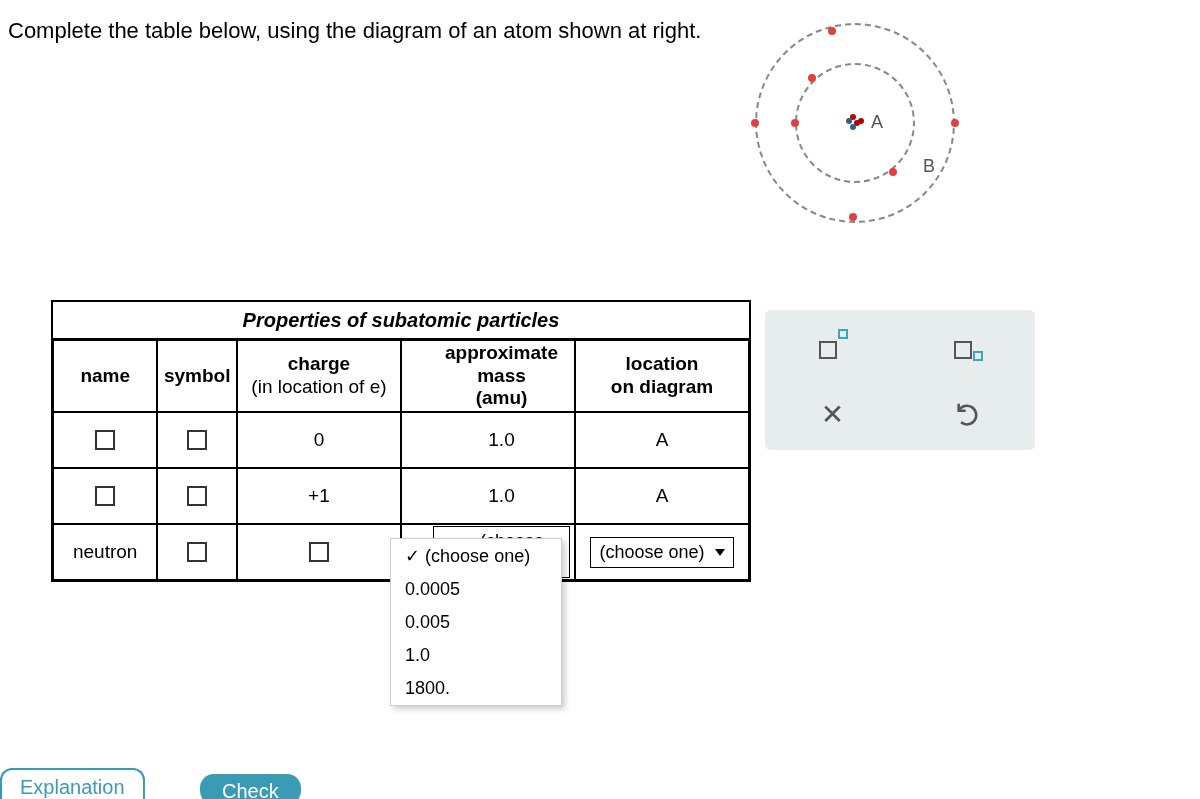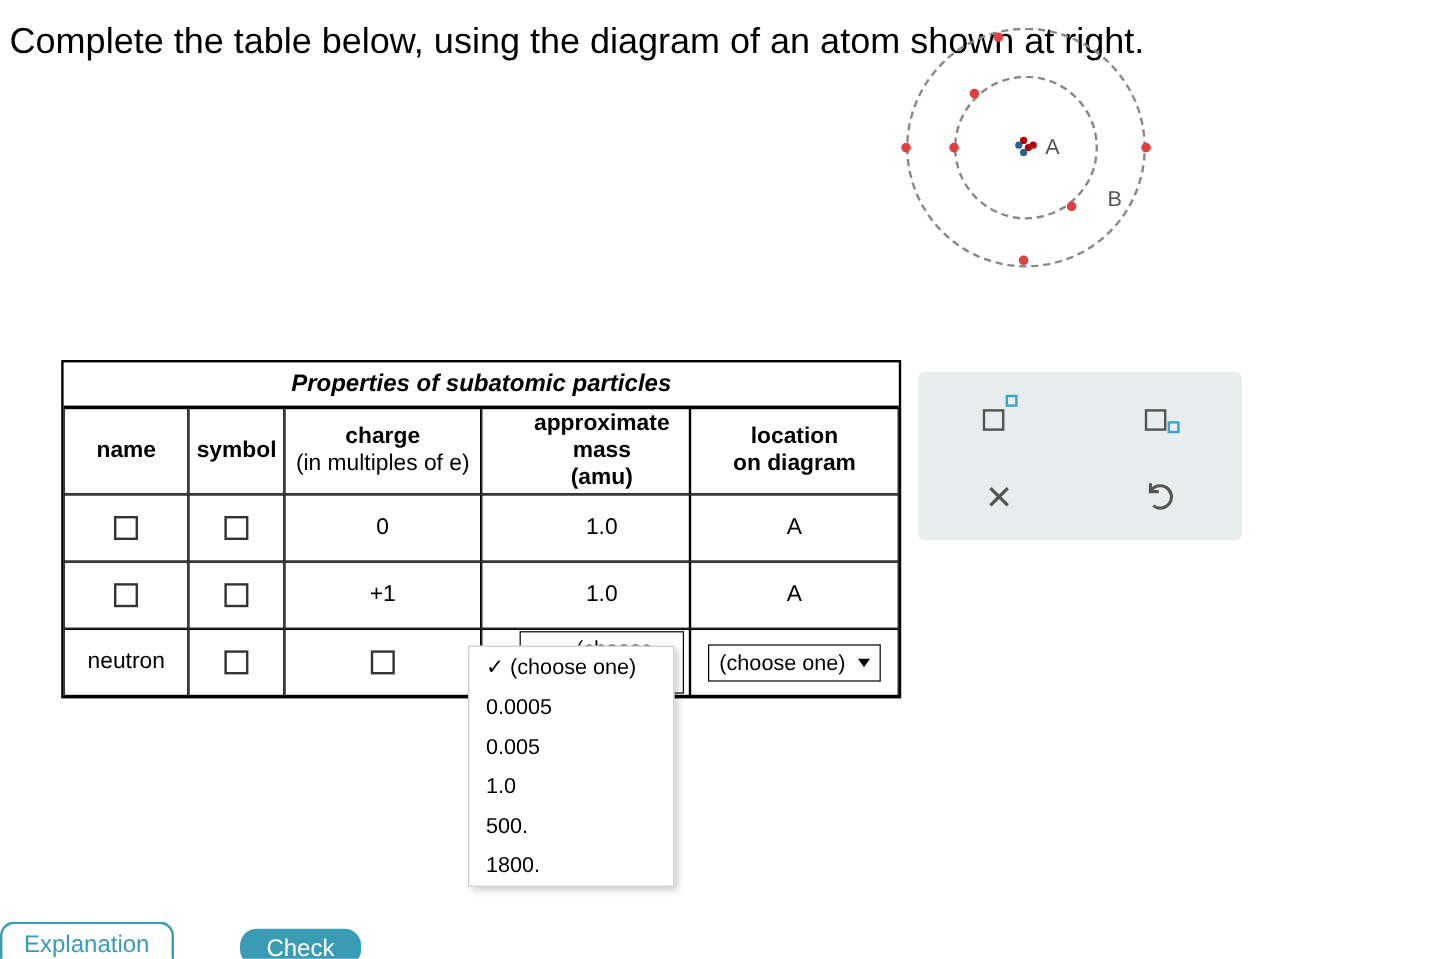--- a/index.html
+++ b/index.html
@@ -11,21 +11,21 @@
     color: #000;
     background: #fff;
     width: 1200px;
     height: 799px;
     position: relative;
   }
   .prompt {
     position: absolute;
     top: 18px;
     left: 8px;
-    font-size: 30px;
+    font-size: 22px;
   }
   .atom-diagram {
     position: absolute;
     top: 8px;
     left: 740px;
     width: 230px;
     height: 230px;
   }
   .orbit {
     position: absolute;
@@ -252,21 +252,21 @@
 <div class="table-wrap">
   <div class="t-row">
     <div class="t-cell t-title" style="border:none;border-bottom:2px solid #000;">Properties of subatomic particles</div>
   </div>
   <div class="t-row">
     <div class="t-cell t-head c-name">name</div>
     <div class="t-cell t-head c-symbol">symbol</div>
     <div class="t-cell t-head c-charge">
       <div>
         <div>charge</div>
-        <div style="font-weight:normal">(in multiples of e)</div>
+        <div style="font-weight:normal">(in location of e)</div>
       </div>
     </div>
     <div class="t-cell t-head c-mass">
       <div>
         <div>approximate</div>
         <div>mass</div>
         <div style="font-weight:bold">(amu)</div>
       </div>
     </div>
     <div class="t-cell t-head c-loc">
@@ -321,21 +321,20 @@
       </span>
     </div>
   </div>
 </div>
 
 <div class="dropdown">
   <div class="dd-item dd-sel">(choose one)</div>
   <div class="dd-item">0.0005</div>
   <div class="dd-item">0.005</div>
   <div class="dd-item">1.0</div>
-  <div class="dd-item">500.</div>
   <div class="dd-item">1800.</div>
 </div>
 
 <div class="tool-panel">
   <div class="tool-row">
     <div class="tool-btn" style="position:relative">
       <div class="sup-icon">
         <span class="big"></span>
           <span class="small top"></span>
       </div>

